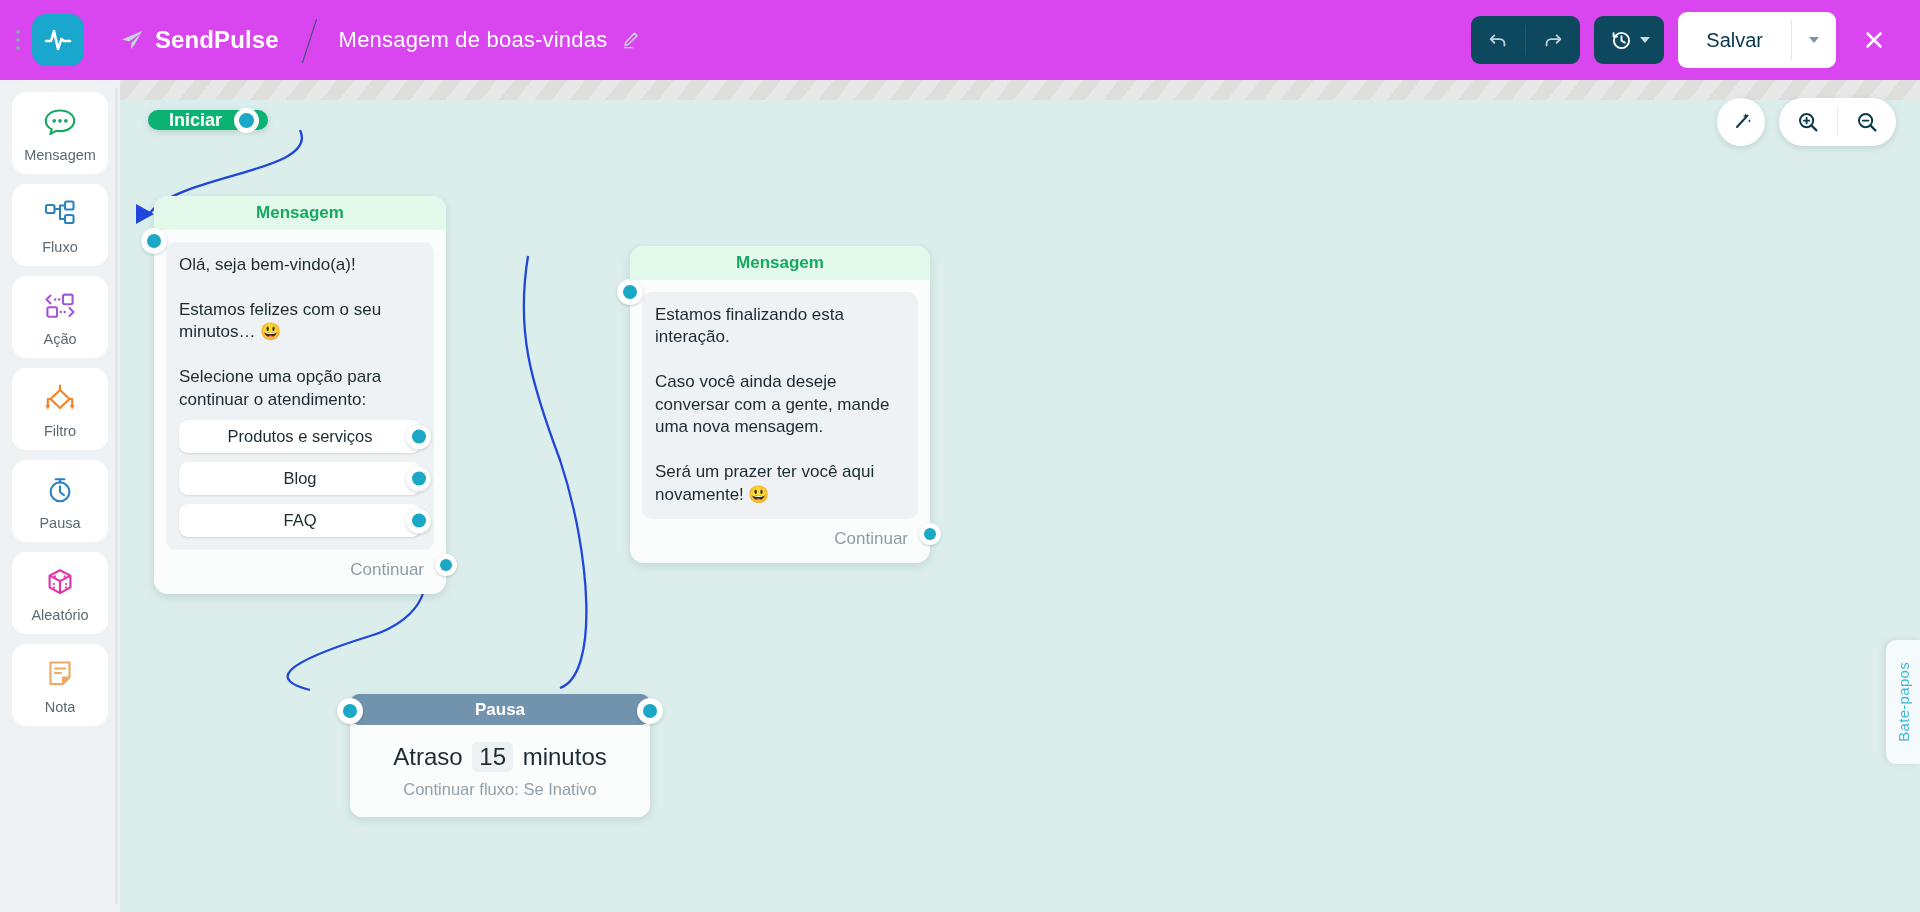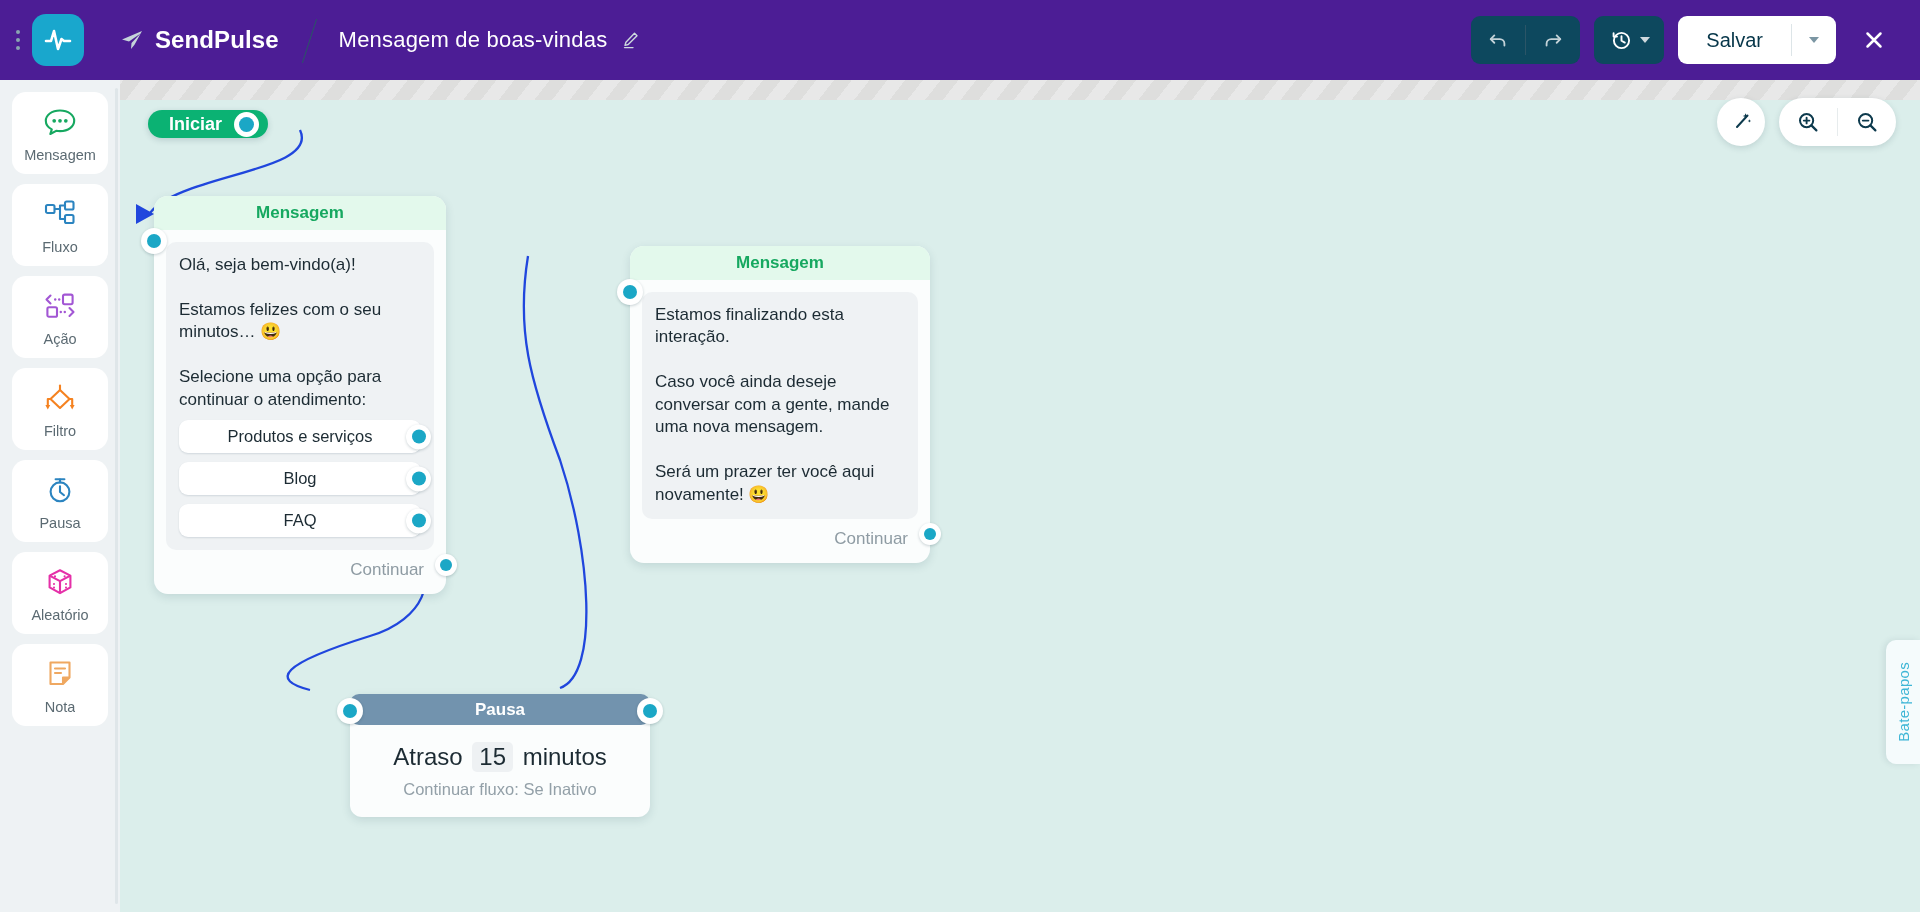--- a/index.html
+++ b/index.html
@@ -7,21 +7,21 @@
     width: 1920px; height: 912px;
     overflow: hidden;
     font-family: "Liberation Sans", sans-serif;
     background: #ffffff;
   }
 
   
   .topbar {
     position: absolute; left: 0; top: 0;
     width: 1920px; height: 80px;
-    background: #4c1d95;
+    background: #d946ef;
     display: flex; align-items: center;
     z-index: 40;
   }
   .kebab {
     width: 24px; height: 40px; margin-left: 6px;
     display: flex; flex-direction: column; align-items: center;
     justify-content: center; gap: 4px;
     cursor: pointer;
   }
   .kebab i { width: 4px; height: 4px; border-radius: 50%; background: #8aa5b1; display:block; }
@@ -79,21 +79,21 @@
     padding: 0 14px 0 15px; cursor: pointer;
   }
   .caret-dn {
     width: 0; height: 0;
     border-left: 5px solid transparent; border-right: 5px solid transparent;
     border-top: 6px solid #cfd9de;
   }
   .caret-dn.blue { border-top-color: #7b96a3; }
 
   .save-group {
-    display: flex; background: #ffffff; border-radius: 9px; height: 48px;
+    display: flex; background: #ffffff; border-radius: 9px; height: 56px;
     overflow: hidden;
   }
   .save-main {
     display:flex; align-items:center; justify-content:center;
     padding: 0 28px; color: #063649; font-size: 20px; cursor: pointer;
   }
   .save-div { width: 1px; background: #dde5e8; margin: 8px 0; }
   .save-caret {
     width: 44px; display:flex; align-items:center; justify-content:center; cursor:pointer;
   }
@@ -201,21 +201,21 @@
     position: absolute; right: -10px; top: 50%; transform: translateY(-50%);
     width: 25px; height: 25px; border-radius: 50%; background:#fff;
     display:flex; align-items:center; justify-content:center;
     box-shadow: 0 1px 3px rgba(20,50,65,.22); cursor: pointer;
   }
   .opt-dot:after { content:""; width:14px; height:14px; border-radius:50%; background:#1ba7c6; }
 
   
   .start-badge {
     position: absolute; left: 28px; top: 30px;
-    height: 28px; border-radius: 18px; background: #0bb273;
+    height: 20px; border-radius: 18px; background: #0bb273;
     display:flex; align-items:center; gap: 12px;
     padding: 0 9px 0 21px; cursor: pointer;
     box-shadow: 0 2px 6px rgba(25,60,75,.18);
   }
   .start-label { color:#ffffff; font-size: 18px; font-weight: bold; }
   .start-dot {
     width: 25px; height: 25px; border-radius: 50%; background:#fff;
     display:flex; align-items:center; justify-content:center;
   }
   .start-dot:after{ content:""; width:15px; height:15px; border-radius:50%; background:#1ba7c6; }

